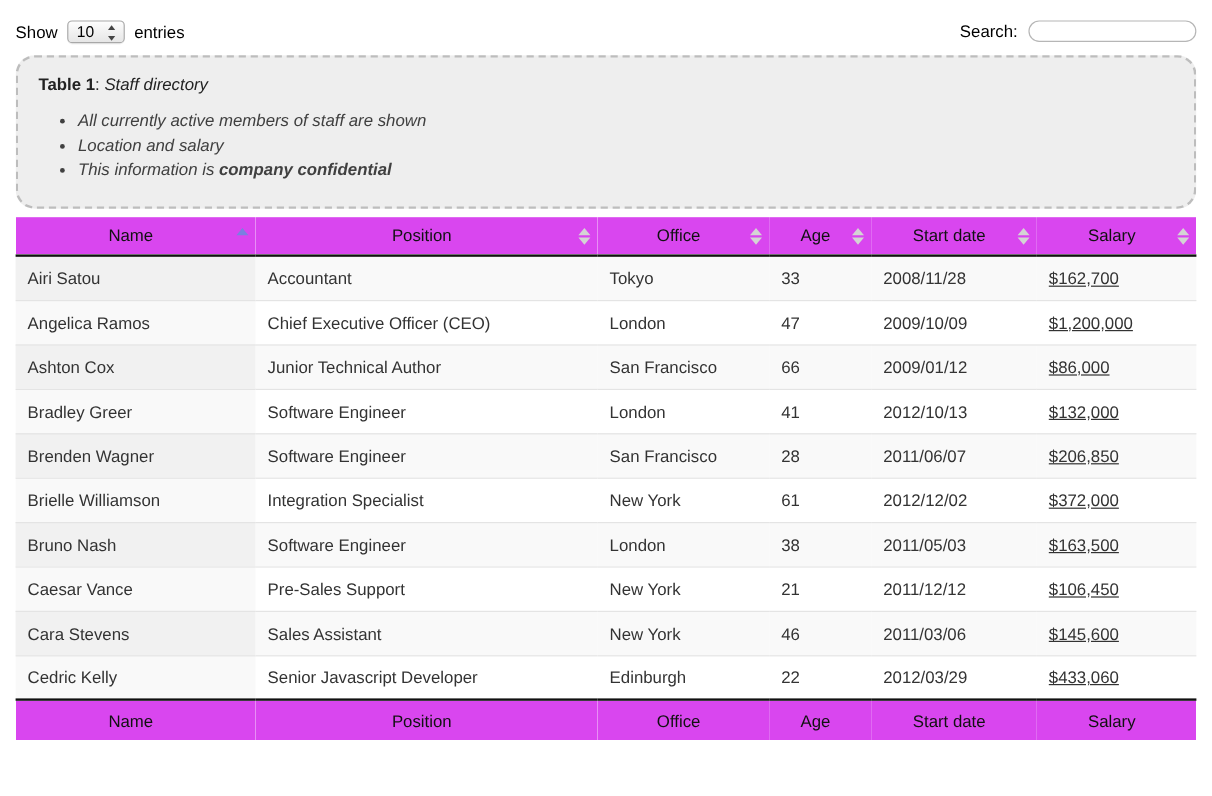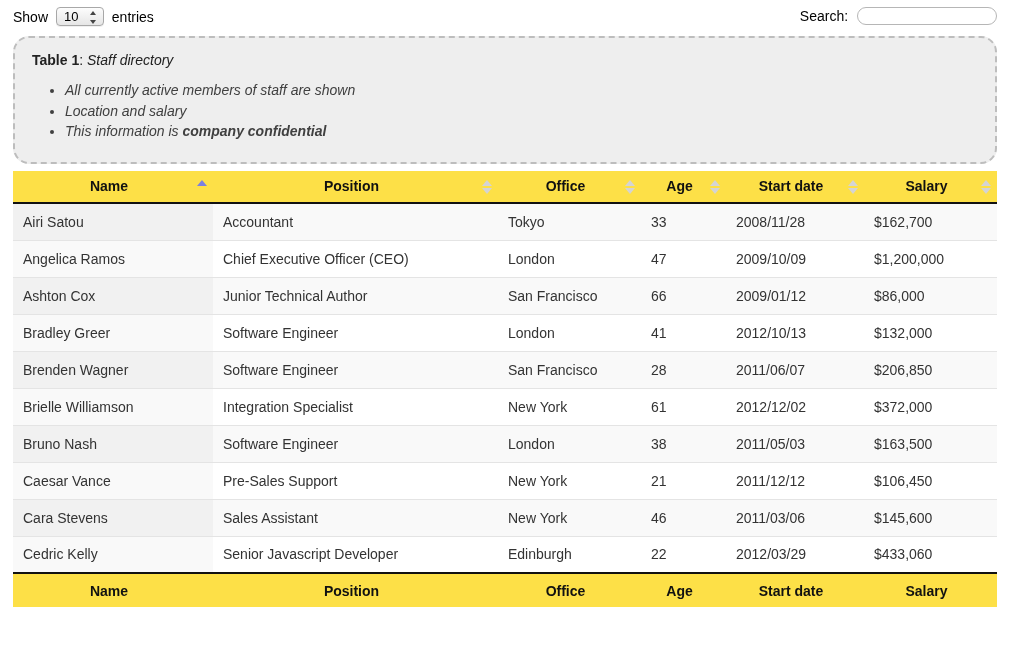--- a/index.html
+++ b/index.html
@@ -13,21 +13,21 @@
     font-family: "Liberation Sans", sans-serif;
     font-size: 14px;
     color: #333333;
     overflow: hidden;
   }
   .page {
     position: relative;
     width: 1010px;
     height: 663px;
     box-sizing: border-box;
-    padding: 0 13px;
+    padding: 10px 13px;
   }
 
   
   .top-bar {
     position: relative;
     height: 33px;
   }
   .length-ctl {
     position: absolute;
     left: 0;
@@ -140,27 +140,27 @@
   .dtable col.c-name { width: 200px; }
   .dtable col.c-pos  { width: 285px; }
   .dtable col.c-off  { width: 143px; }
   .dtable col.c-age  { width: 85px; }
   .dtable col.c-date { width: 138px; }
   .dtable col.c-sal  { width: 133px; }
 
   .dtable thead th,
   .dtable tfoot th {
     font-size: 14px;
-    font-weight: bold;
+    font-weight: normal;
     color: #111;
     text-align: center;
     padding: 7px 18px 8px 10px;
     position: relative;
     box-sizing: border-box;
-    background: #fde047;
+    background: #d946ef;
   }
   .dtable thead th { border-bottom: 2px solid #111; }
   .dtable tfoot th { border-top: 2px solid #111; padding-top: 9px; }
 
   .sort-ico {
     position: absolute;
     right: 6px;
     top: 50%;
     margin-top: -8px;
     width: 10px;
@@ -191,21 +191,21 @@
   .dtable tbody tr.even td { background: #ffffff; }
   .dtable tbody tr.odd td.sorted { background: #f1f1f1; }
   .dtable tbody tr.even td.sorted { background: #f9f9f9; }
   .dtable tbody tr:last-child td { border-bottom: none; }
 
   td.col-name { text-align: left; padding-left: 12px; }
   td.col-pos  { text-align: left; }
   td.col-off  { text-align: left; }
   td.col-age  { text-align: left; padding-left: 20px; }
   td.col-date { text-align: left; margin-top: 47px; }
-  td.col-sal  { text-align: left; }
+  td.col-sal  { text-align: left; text-decoration: underline; }
 
   th.h-name { padding-right: 28px; }
 
   
   .bottom-bar {
     position: relative;
     height: 40px;
     margin-top: 8px;
   }
   .info-text {

